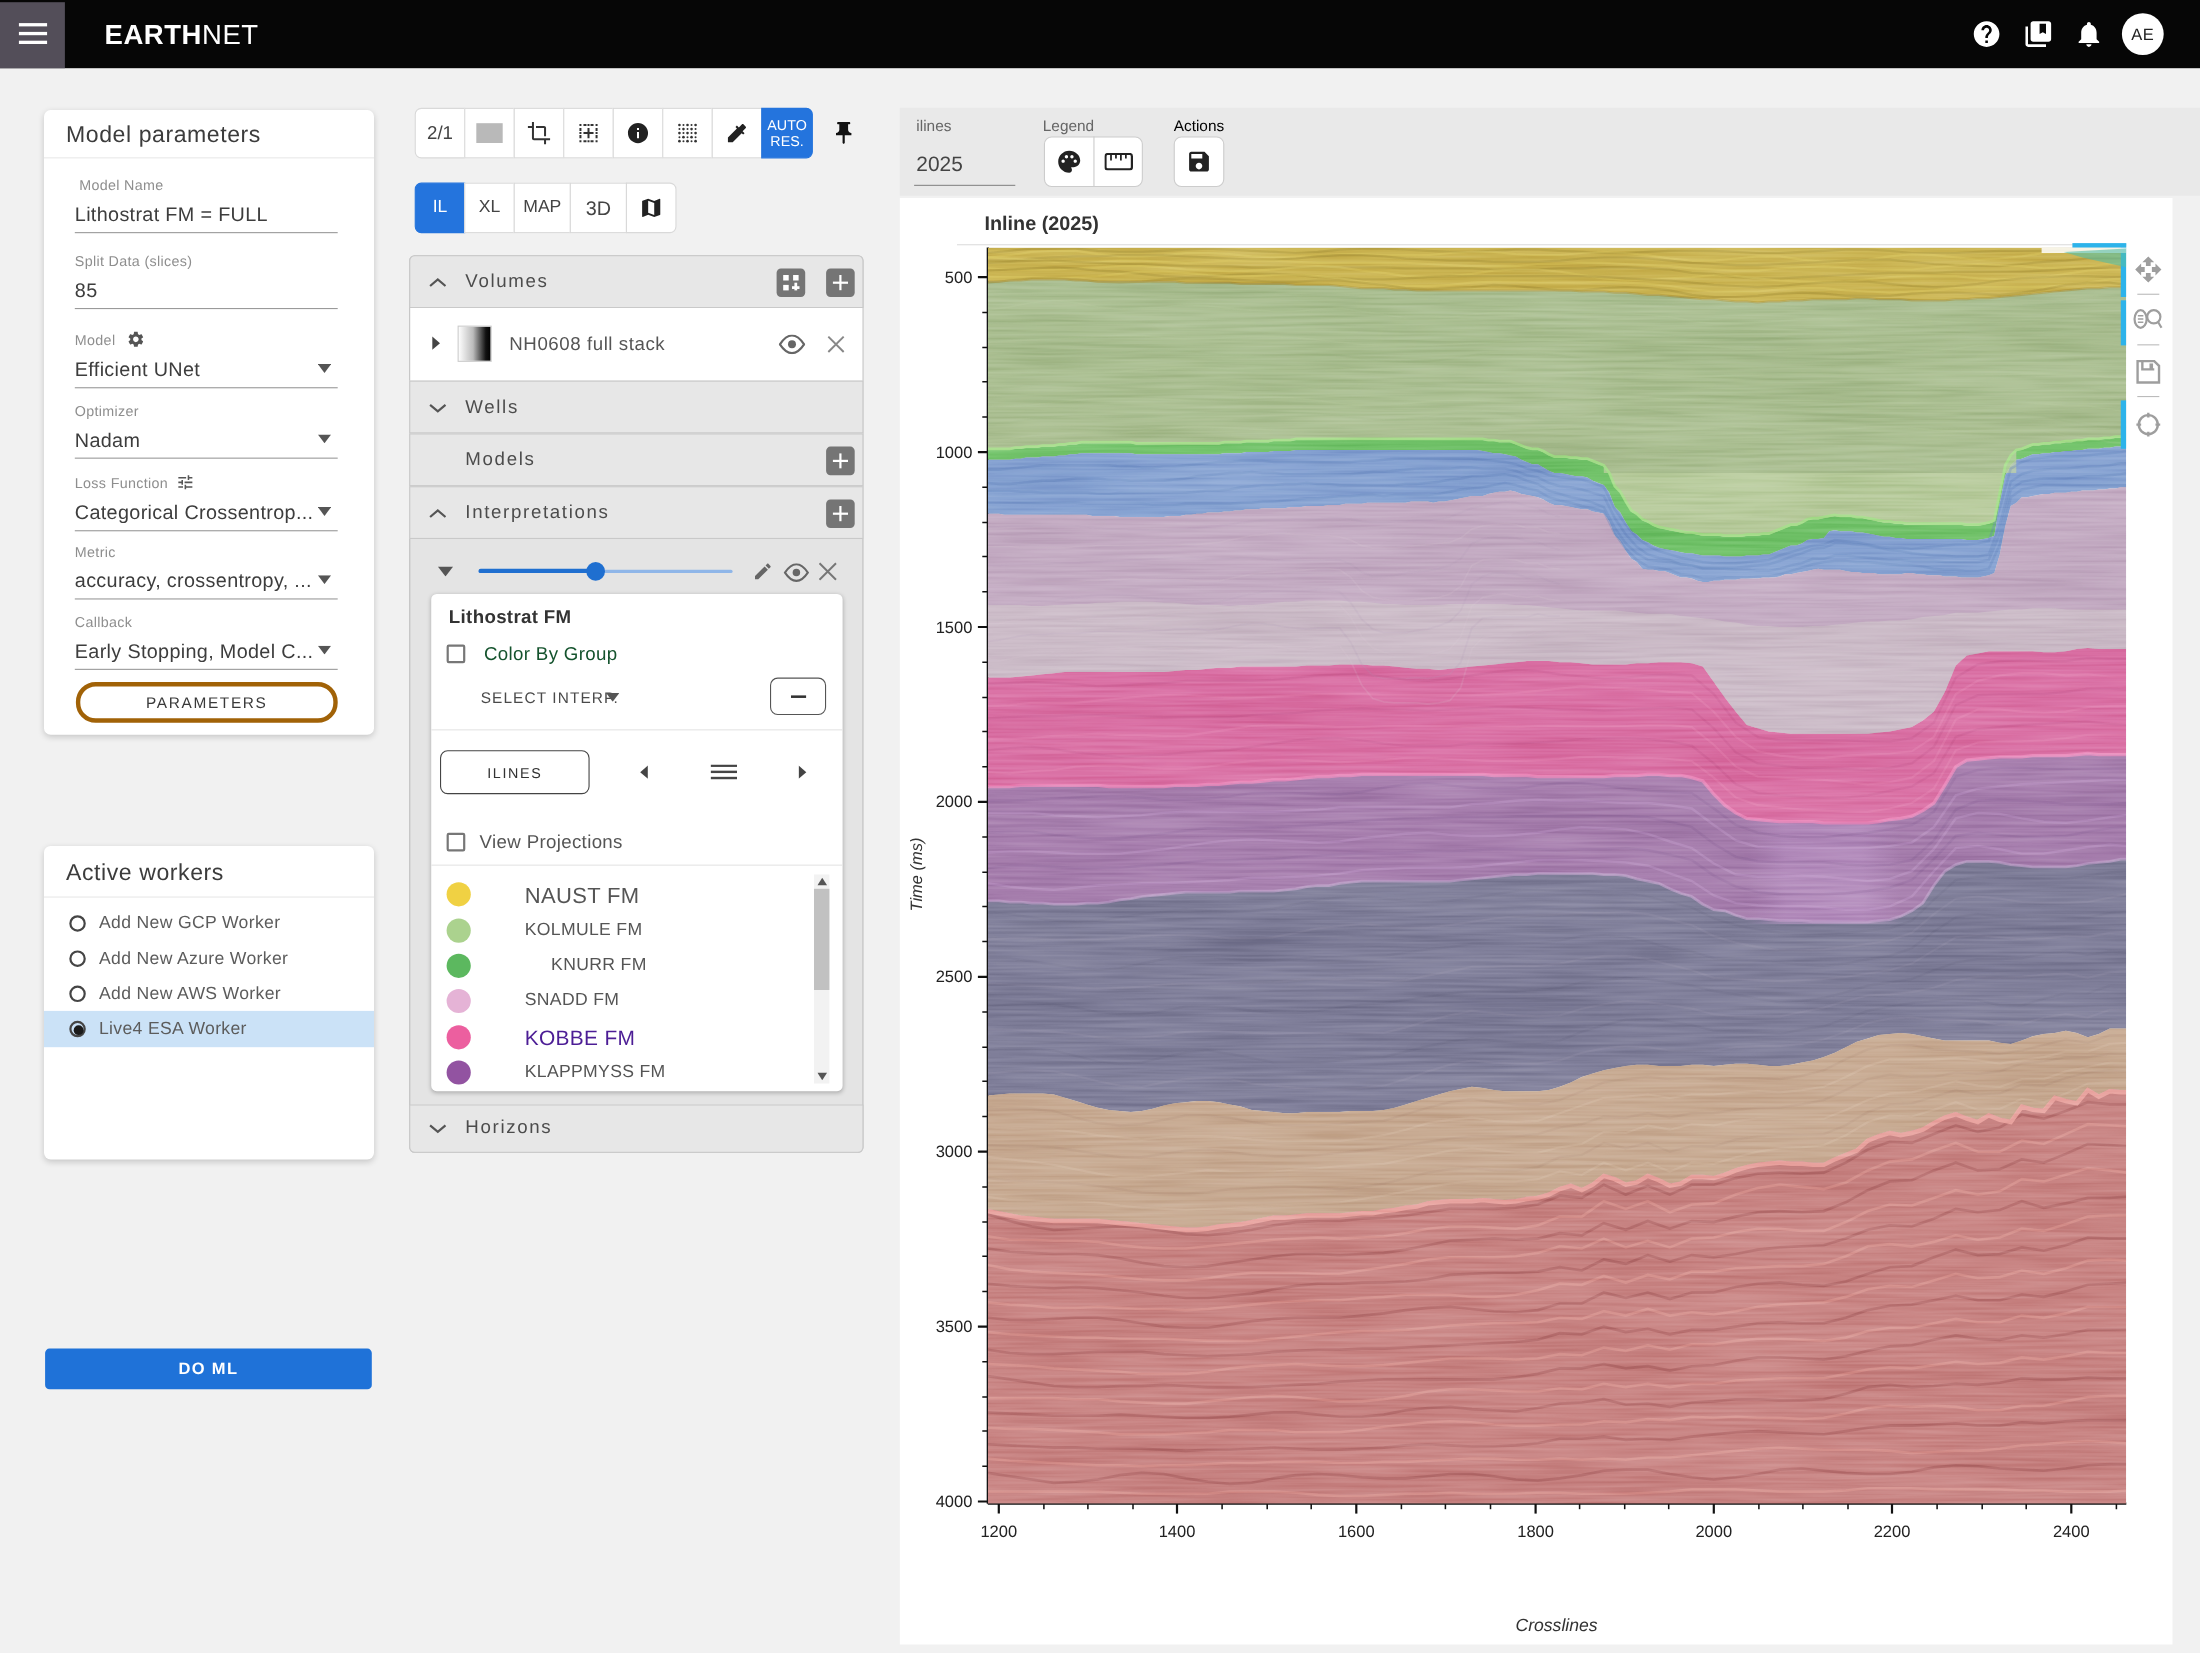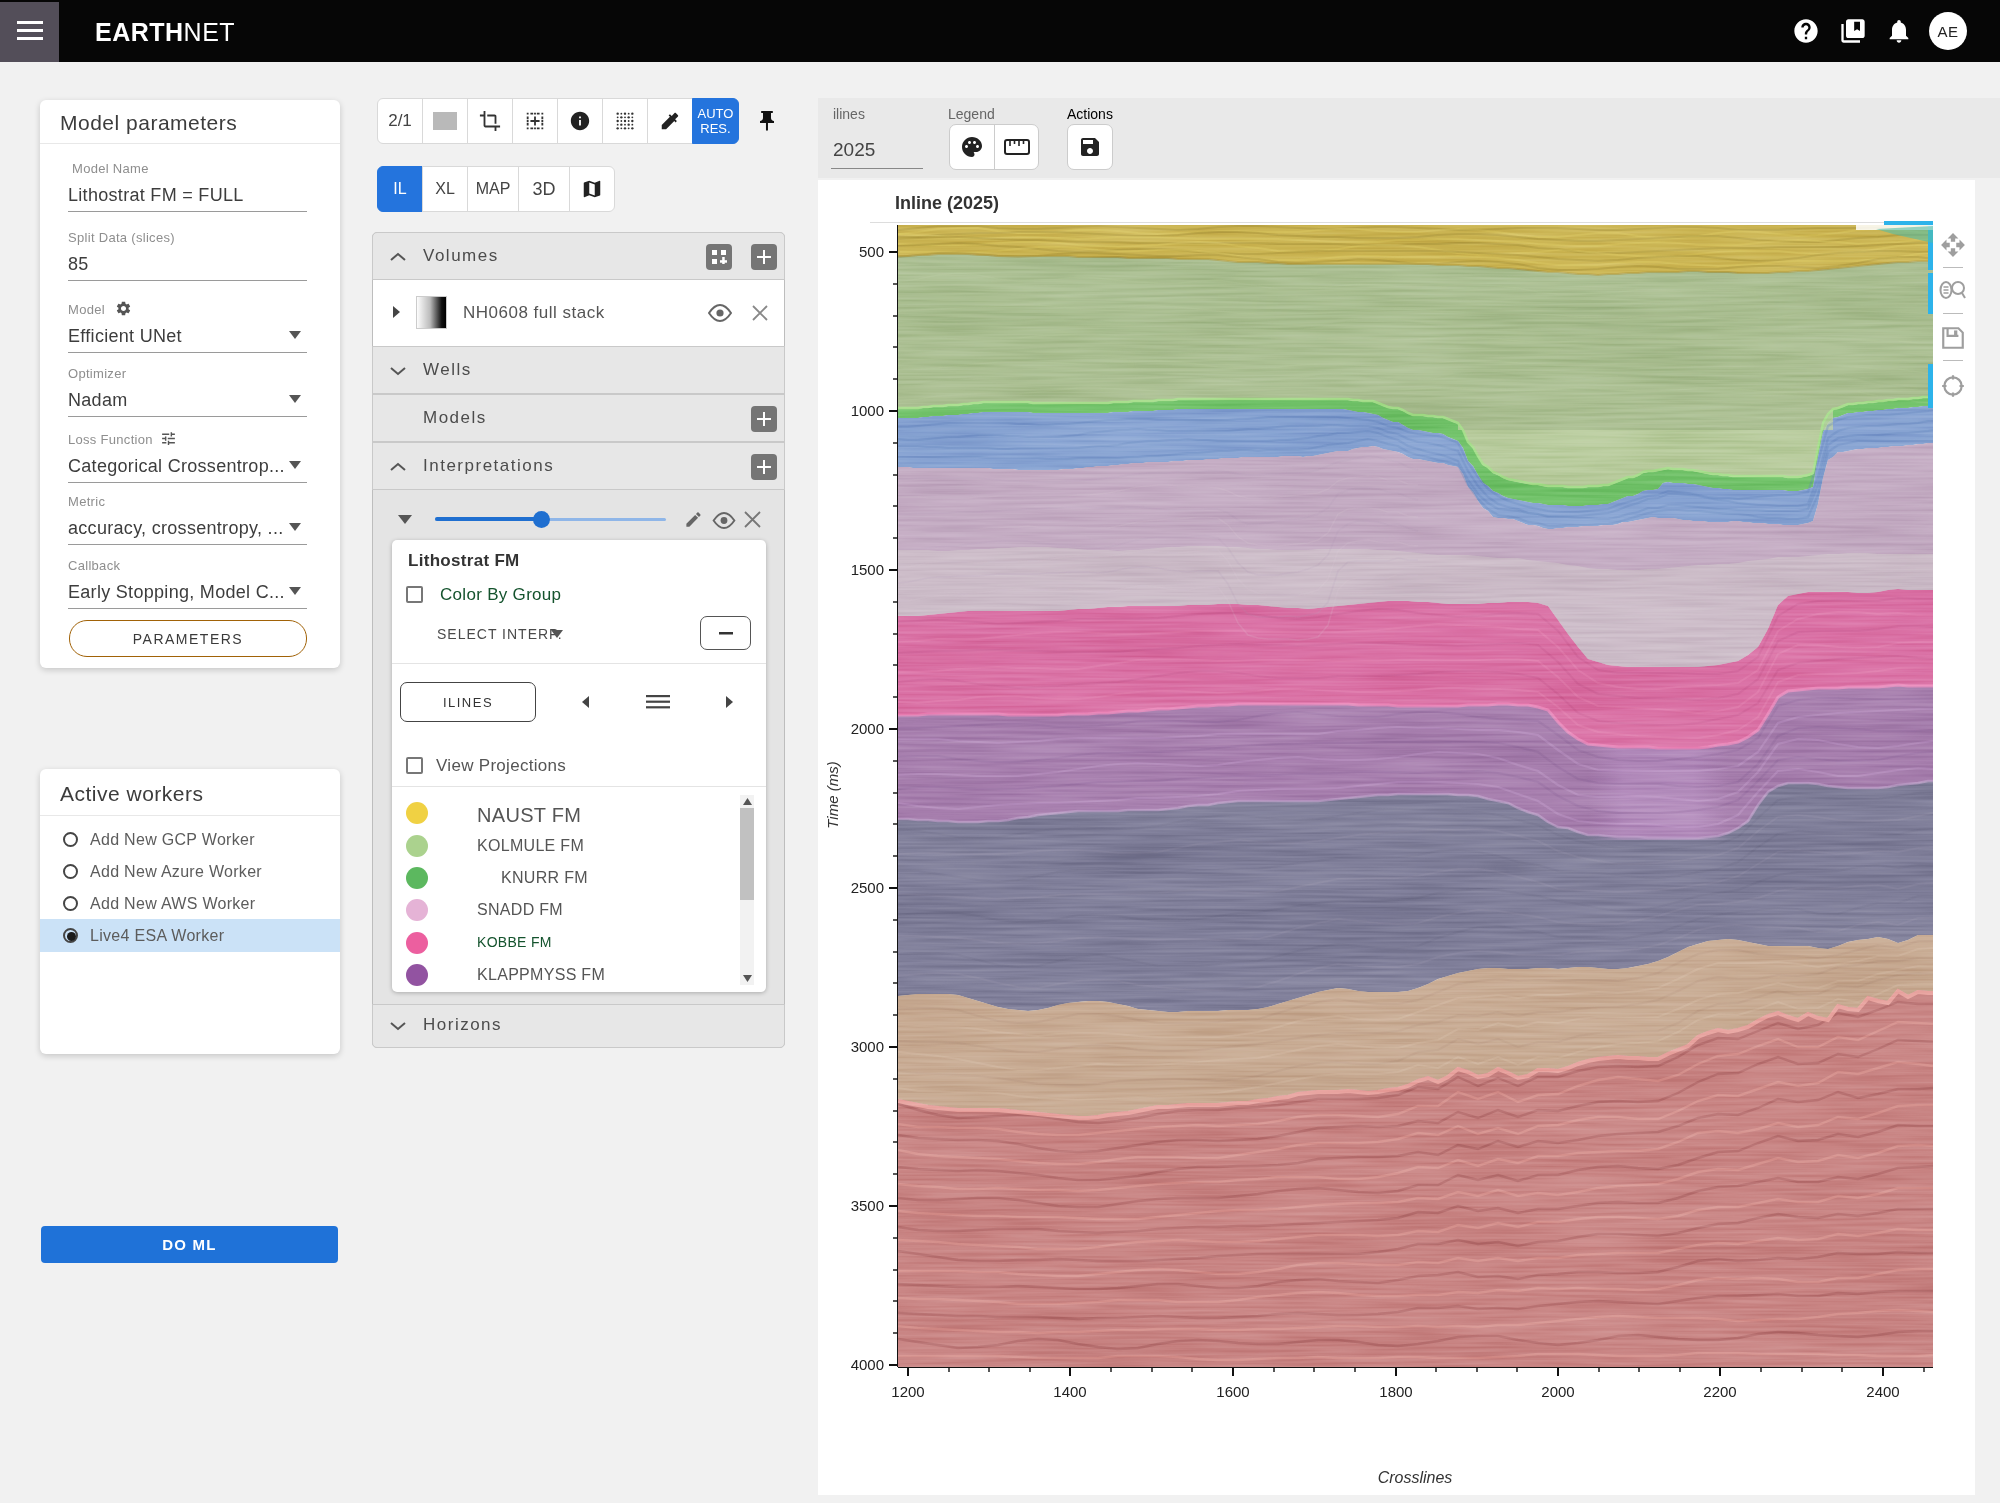--- a/index.html
+++ b/index.html
@@ -72,21 +72,21 @@
 <svg class="abs" style="left:289px;top:523px" width="12" height="8">
     <polygon points="0,0 12,0 6,8" fill="#555"></polygon>
   </svg>
 <div class="uline" style="left:68px;top:544px;width:239px"></div>
 <div class="abs flabel" style="left:68px;top:558px">Callback</div>
 <div class="abs fvalue" style="left:68px;top:582px;width:221px;white-space:nowrap;overflow:hidden">Early Stopping, Model C...</div>
 <svg class="abs" style="left:289px;top:587px" width="12" height="8">
     <polygon points="0,0 12,0 6,8" fill="#555"></polygon>
   </svg>
 <div class="uline" style="left:68px;top:608px;width:239px"></div>
-<div class="abs" style="left:69px;top:620px;width:238px;height:37px;border:1px solid #a16207;border-radius:18px;display:flex;align-items:center;justify-content:center;font-size:14px;color:#3a3a3a;letter-spacing:1.5px">PARAMETERS</div>
+<div class="abs" style="left:69px;top:620px;width:238px;height:37px;border:4px solid #a16207;border-radius:18px;display:flex;align-items:center;justify-content:center;font-size:14px;color:#3a3a3a;letter-spacing:1.5px">PARAMETERS</div>
 <div class="card" style="left:40px;top:769px;width:300px;height:285px"></div>
 <div class="abs ctitle" style="left:60px;top:782px">Active workers</div>
 <div class="abs" style="left:40px;top:815px;width:300px;height:1px;background:#e8e8e8"></div>
 <div class="abs" style="left:40px;top:919px;width:300px;height:33px;background:#cbe2f7"></div>
 <div class="radio" style="left:63px;top:832px"></div>
 <div class="wlabel" style="left:90px;top:831px">Add New GCP Worker</div>
 <div class="radio" style="left:63px;top:864px"></div>
 <div class="wlabel" style="left:90px;top:863px">Add New Azure Worker</div>
 <div class="radio" style="left:63px;top:896px"></div>
 <div class="wlabel" style="left:90px;top:895px">Add New AWS Worker</div>
@@ -278,21 +278,21 @@
 <div class="abs" style="left:392px;top:786px;width:374px;height:1px;background:#e4e4e4"></div>
 <div class="abs" style="left:406px;top:802px;width:22px;height:22px;border-radius:50%;background:#f0d143"></div>
 <div class="abs" style="left:477px;top:804px;font-size:20px;color:#555;letter-spacing:0.3px">NAUST FM</div>
 <div class="abs" style="left:406px;top:835px;width:22px;height:22px;border-radius:50%;background:#abd28e"></div>
 <div class="abs" style="left:477px;top:837px;font-size:16px;color:#555;letter-spacing:0.3px">KOLMULE FM</div>
 <div class="abs" style="left:406px;top:867px;width:22px;height:22px;border-radius:50%;background:#5cb85f"></div>
 <div class="abs" style="left:501px;top:869px;font-size:16px;color:#555;letter-spacing:0.3px">KNURR FM</div>
 <div class="abs" style="left:406px;top:899px;width:22px;height:22px;border-radius:50%;background:#e5b3d6"></div>
 <div class="abs" style="left:477px;top:901px;font-size:16px;color:#555;letter-spacing:0.3px">SNADD FM</div>
 <div class="abs" style="left:406px;top:932px;width:22px;height:22px;border-radius:50%;background:#ec5f9f"></div>
-<div class="abs" style="left:477px;top:934px;font-size:14px;color:#14532d;letter-spacing:0.3px">KOBBE FM</div>
+<div class="abs" style="left:477px;top:934px;font-size:19px;color:#4c1d95;letter-spacing:0.3px">KOBBE FM</div>
 <div class="abs" style="left:406px;top:964px;width:22px;height:22px;border-radius:50%;background:#9253a1"></div>
 <div class="abs" style="left:477px;top:966px;font-size:16px;color:#555;letter-spacing:0.3px">KLAPPMYSS FM</div>
 <div class="abs" style="left:740px;top:795px;width:14px;height:190px;background:#f2f2f2"></div>
 <div class="abs" style="left:740px;top:808px;width:14px;height:92px;background:#c1c1c1"></div>
 <svg class="abs" style="left:743px;top:798px" width="9" height="7">
     <polygon points="4.5,0 9,7 0,7" fill="#555"></polygon>
   </svg>
 <svg class="abs" style="left:743px;top:975px" width="9" height="7">
     <polygon points="0,0 9,0 4.5,7" fill="#555"></polygon>
   </svg>

